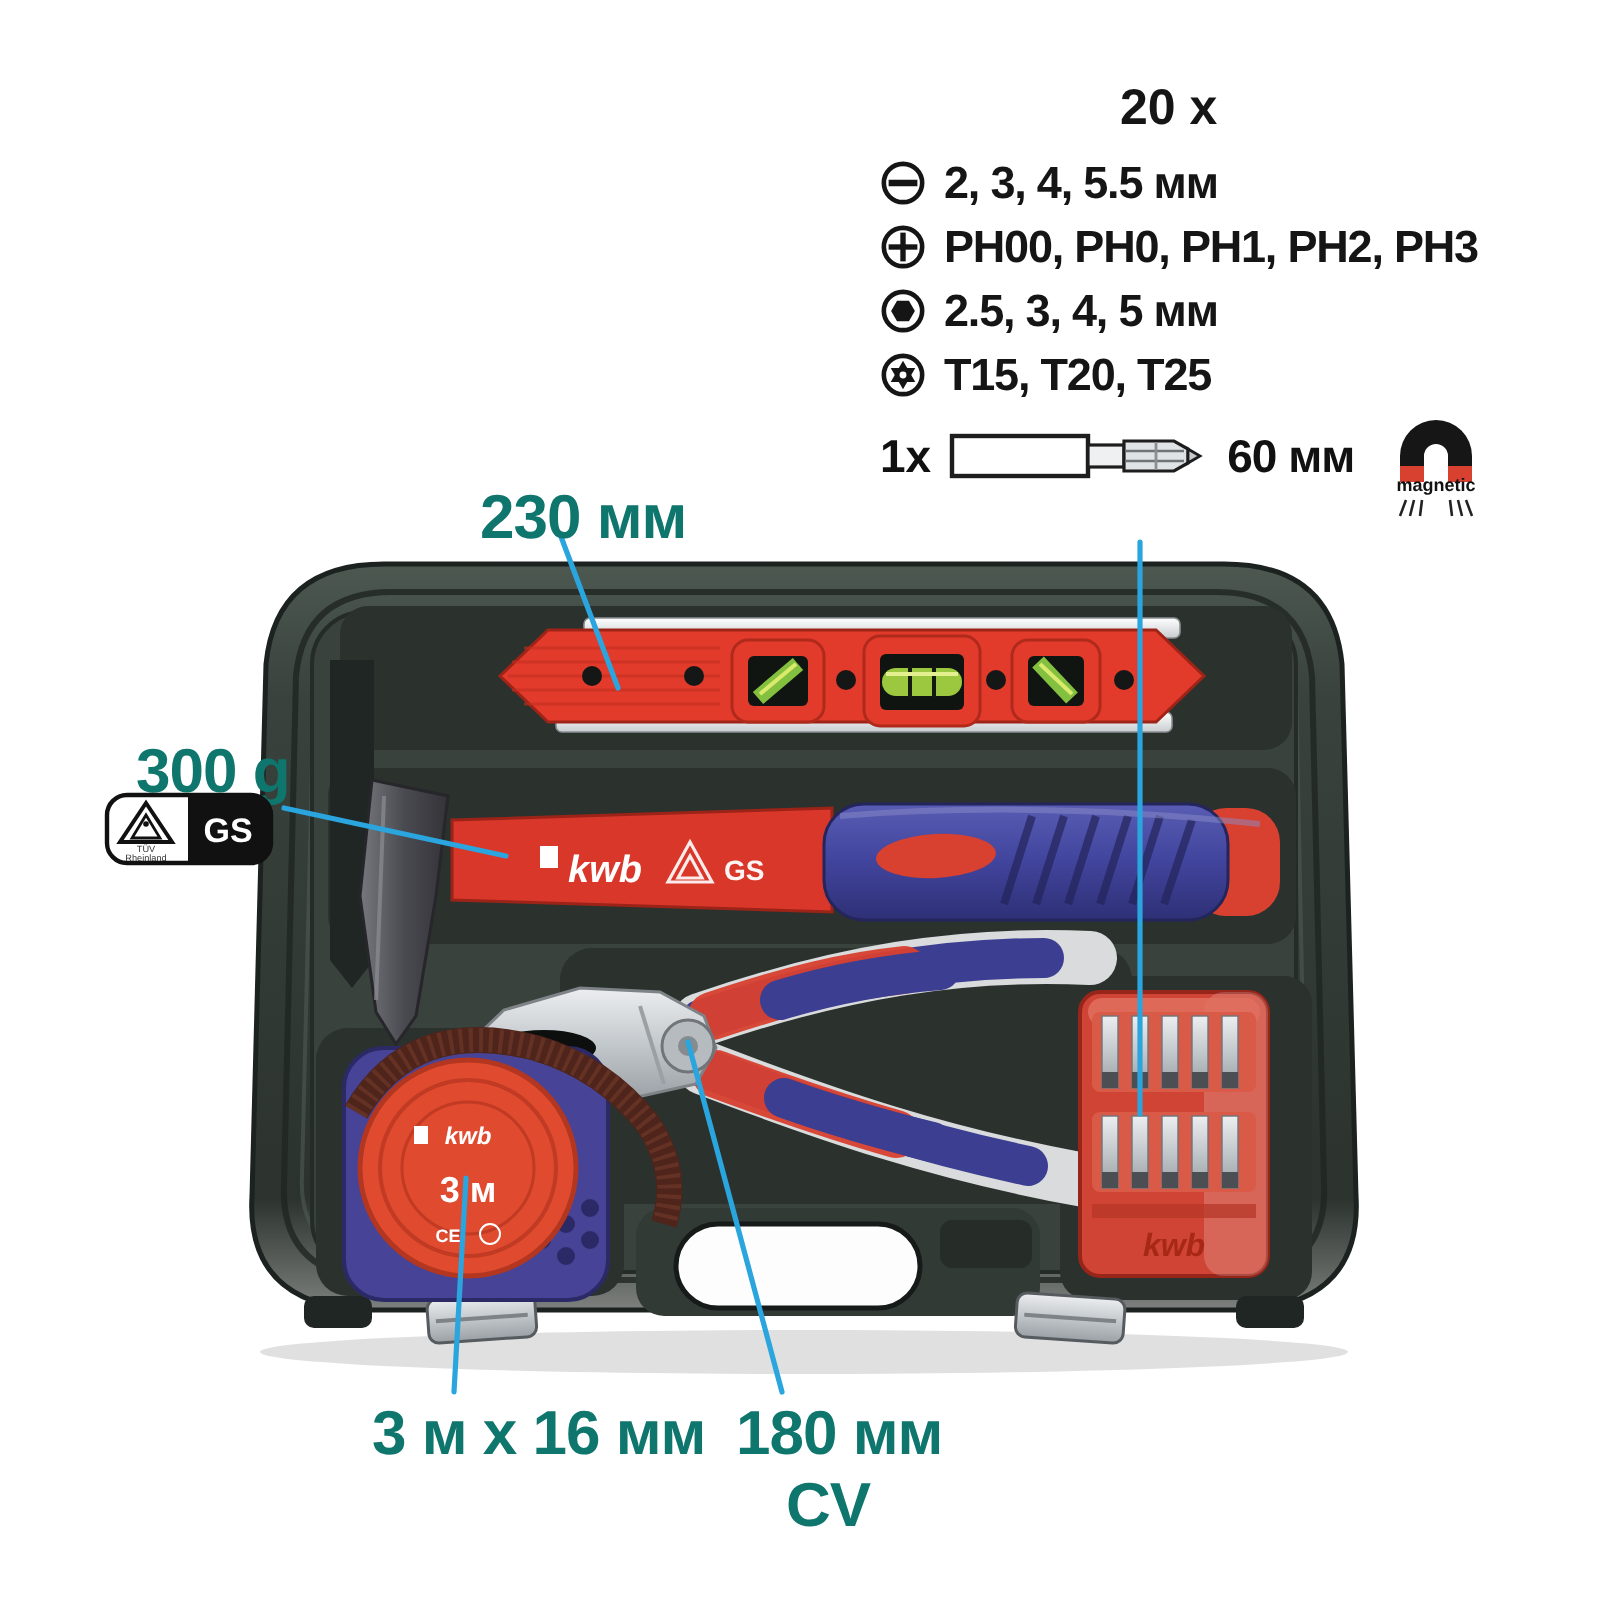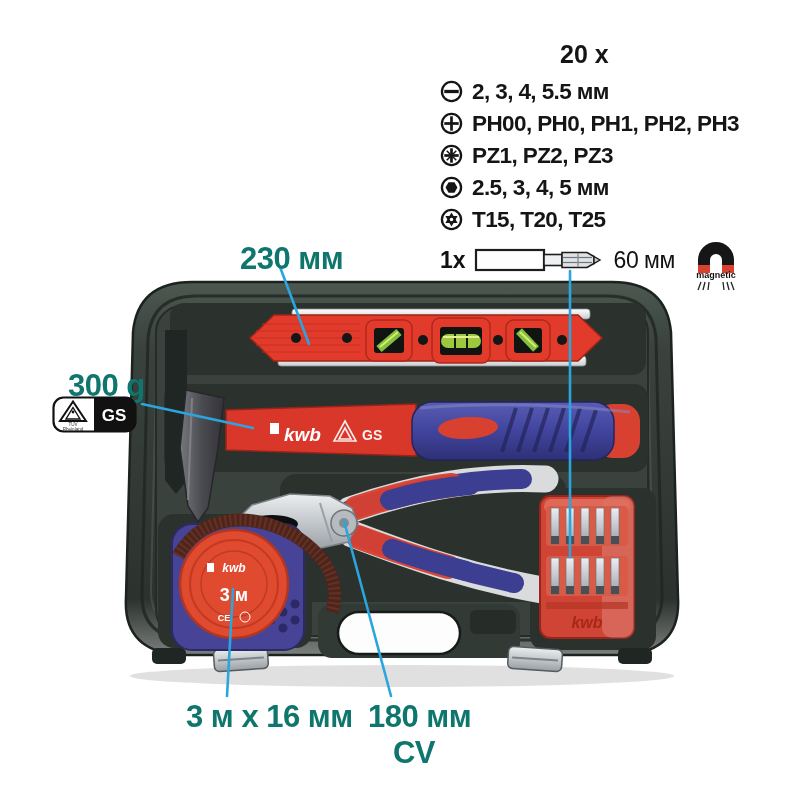--- a/index.html
+++ b/index.html
@@ -7,21 +7,21 @@
          font-family:"Liberation Sans",sans-serif;color:#111;}
   .scene{position:absolute;left:0;top:0;width:800px;height:800px;}
   .callout{position:absolute;font-weight:bold;font-size:31px;letter-spacing:-0.5px;color:#0f766e;white-space:nowrap;}
   #specs{position:absolute;left:440px;top:40px;width:360px;}
   #specs .title{font-weight:bold;font-size:25px;margin:0 0 10px 120px;color:#151515;}
   .spec-row{display:flex;align-items:center;gap:9px;margin-bottom:7px;height:25px;}
   .spec-row svg{flex:0 0 auto;}
   .spec-text{font-weight:bold;font-size:22.5px;letter-spacing:-0.6px;white-space:nowrap;color:#151515;}
   #holder-row{display:flex;align-items:center;gap:8px;margin-top:10px;height:36px;text-align:center;}
   #holder-row .qty{font-weight:bold;font-size:23px;}
-  #holder-row .len{font-weight:normal;font-size:23px;letter-spacing:-0.5px;}
+  #holder-row .len{font-weight:bold;font-size:23px;letter-spacing:-0.5px;}
   .magnet-wrap{position:relative;top:6px;margin-left:6px;}
   #label-pliers{text-align:center;}
   .badge{position:absolute;left:52px;top:396px;}
 </style>
 </head>
 <body>
 
 <div id="stage">
 
   <svg class="scene" viewBox="0 0 800 800">
@@ -258,30 +258,20 @@
 
     <div class="spec-row">
       <svg width="23" height="23" viewBox="0 0 24 24">
         <circle cx="12" cy="12" r="10" fill="none" stroke="#151515" stroke-width="2.4"></circle>
         <rect x="10.6" y="4.5" width="2.8" height="15" fill="#151515"></rect>
         <rect x="4.5" y="10.6" width="15" height="2.8" fill="#151515"></rect>
       </svg>
       <span class="spec-text">PH00, PH0, PH1, PH2, PH3</span>
     </div>
 
-    <div class="spec-row">
-      <svg width="23" height="23" viewBox="0 0 24 24">
-        <circle cx="12" cy="12" r="10" fill="none" stroke="#151515" stroke-width="2.4"></circle>
-        <line x1="7" y1="7" x2="17" y2="17" stroke="#151515" stroke-width="1.6"></line>
-        <line x1="17" y1="7" x2="7" y2="17" stroke="#151515" stroke-width="1.6"></line>
-        <rect x="10.6" y="4.5" width="2.8" height="15" fill="#151515"></rect>
-        <rect x="4.5" y="10.6" width="15" height="2.8" fill="#151515"></rect>
-      </svg>
-      <span class="spec-text">PZ1, PZ2, PZ3</span>
-    </div>
 
     <div class="spec-row">
       <svg width="23" height="23" viewBox="0 0 24 24">
         <circle cx="12" cy="12" r="10" fill="none" stroke="#151515" stroke-width="2.4"></circle>
         <polygon points="18.2,12 15.1,17.4 8.9,17.4 5.8,12 8.9,6.6 15.1,6.6" fill="#151515"></polygon>
       </svg>
       <span class="spec-text">2.5, 3, 4, 5 мм</span>
     </div>
 
     <div class="spec-row">

